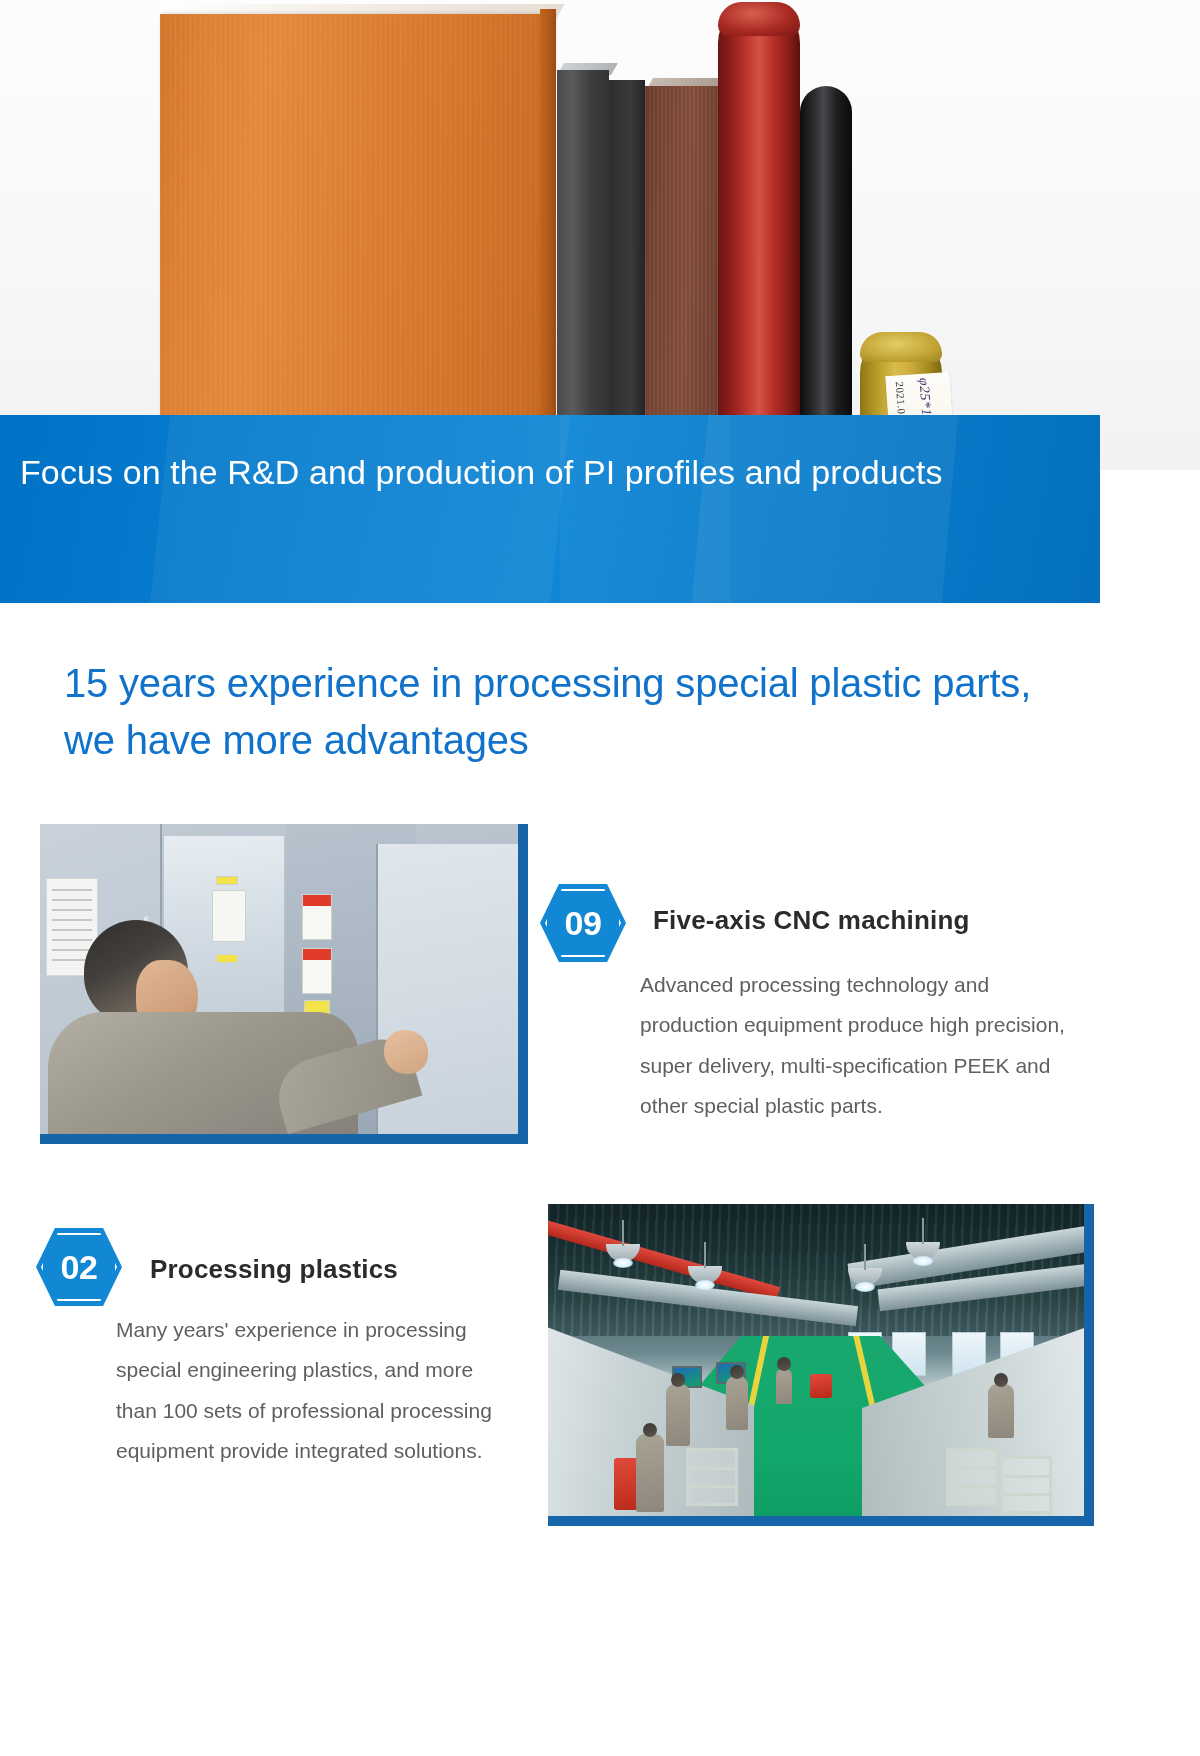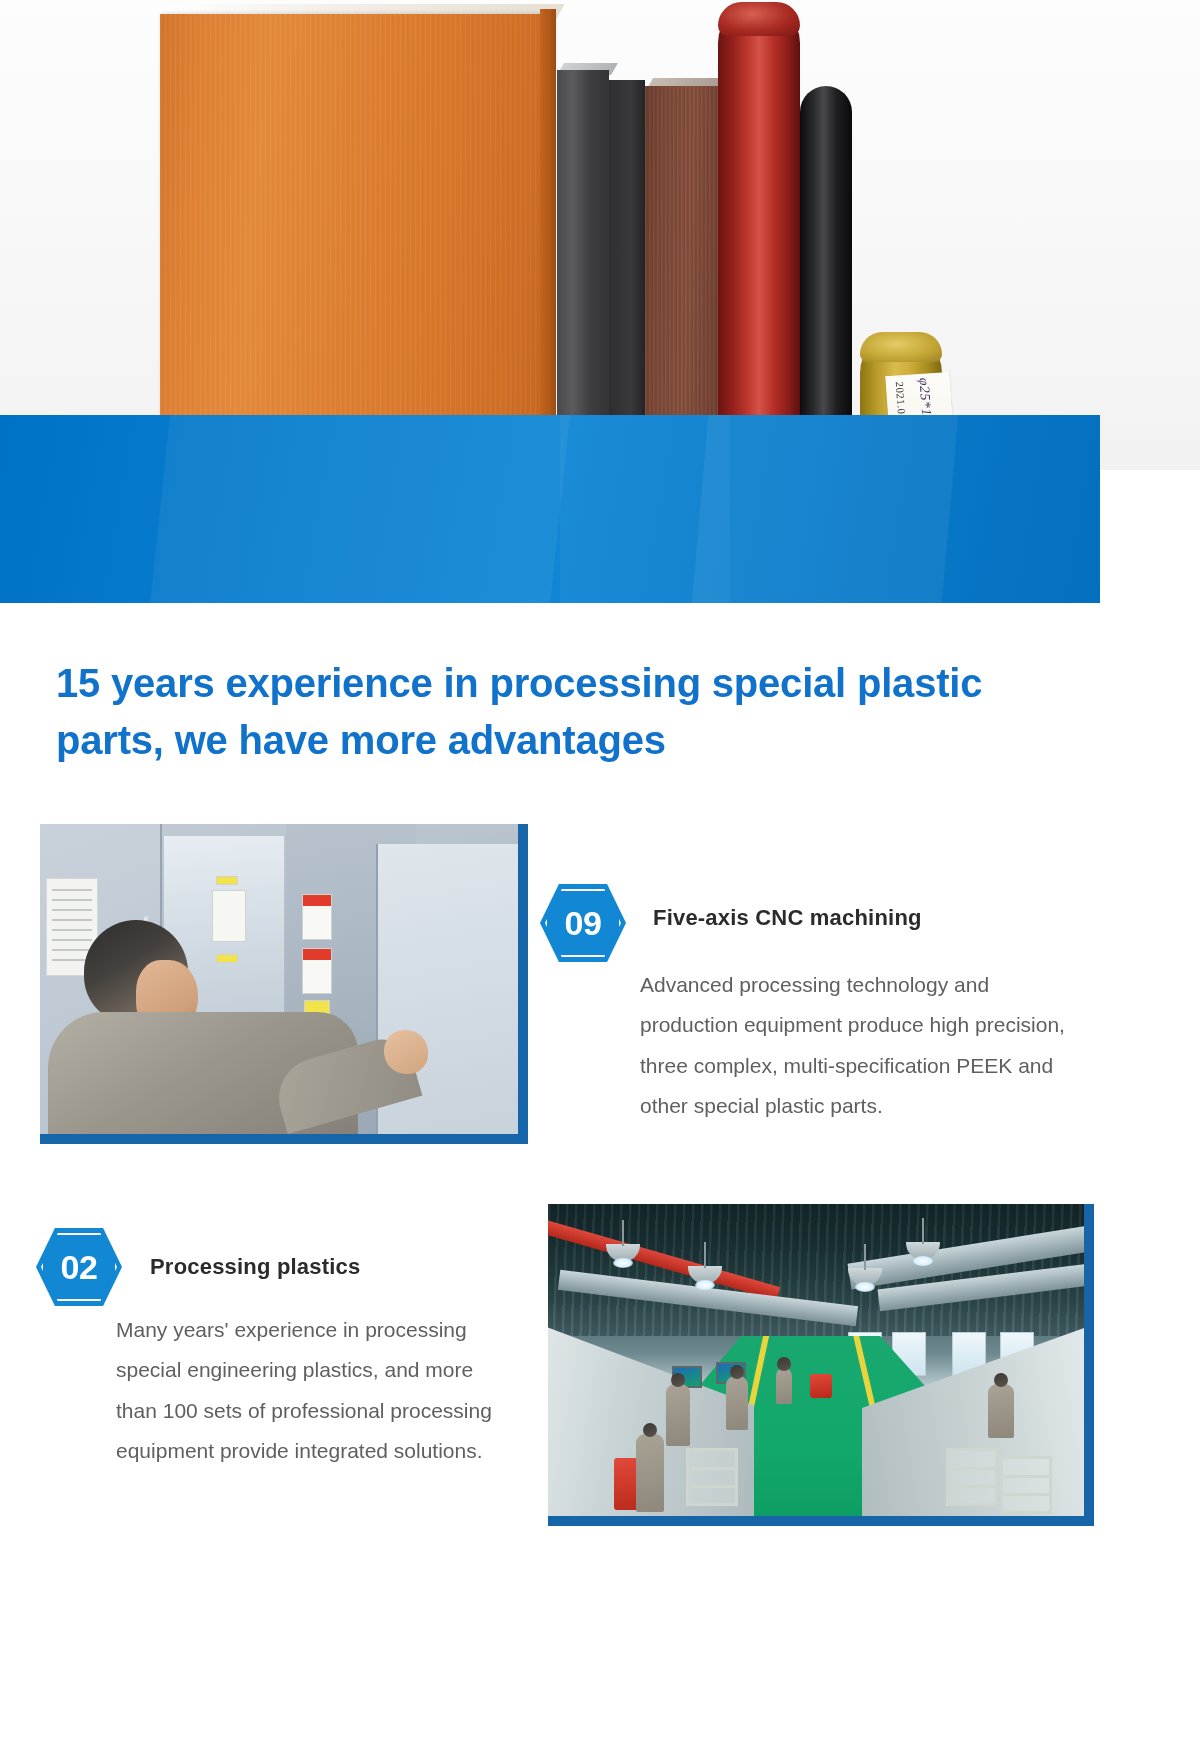--- a/index.html
+++ b/index.html
@@ -207,25 +207,25 @@
     left: 0; top: 108px; width: 1060px;
     text-align: center;
     color: #ffffff;
     font-size: 32px;
     white-space: nowrap;
   }
 
   
   .headline {
     position: absolute;
-    left: 56px; top: 655px;
+    left: 64px; top: 655px;
     width: 980px;
     color: #1072ca;
     font-size: 40px;
-    font-weight: bold;
+    font-weight: normal;
     line-height: 1.42;
     letter-spacing: -0.2px;
   }
 
   
   .photo-frame {
     position: absolute;
     background: #1565a8;
     padding: 0;
   }
@@ -413,21 +413,21 @@
     position:absolute; left:52px; top:10px; width:60px; height:58px;
     background: linear-gradient(100deg, rgba(0,0,0,0.17) 0%, rgba(0,0,0,0) 100%);
     clip-path: polygon(0% 0%, 62% 0%, 100% 50%, 62% 100%, 0% 100%, 36% 50%);
     z-index:-1;
   }
 
   
   .feat-title {
     position:absolute;
     color:#2b2b2b;
-    font-size: 22px;
+    font-size: 26px;
     font-weight: bold;
     letter-spacing: .2px;
     white-space: nowrap;
   }
   .feat-body {
     position:absolute;
     color:#5f5f5f;
     font-size: 21px;
     line-height: 1.92;
   }
@@ -458,20 +458,21 @@
     <div class="rod-gold"></div>
     <div class="rod-gold-cap"></div>
     <div class="rod-label">
       <span>2021.03.0</span>
       <span class="sig">φ25*1</span>
     </div>
   </div>
 
   <div class="banner">
     <div class="banner-ghost"></div>
+    <div class="banner-line1">Focus on the R&amp;D and production of PI profiles and products</div>
   </div>
 
   <div class="headline">15 years experience in processing special plastic parts, we have more advantages</div>
 
   <div class="photo-frame cnc-frame">
     <div class="inner cnc-inner">
       <div class="cnc-window"></div>
       <div class="cnc-body"></div>
       <div class="cnc-sticker warn" style="left:262px;top:70px;width:30px;height:46px;"></div>
       <div class="cnc-sticker warn" style="left:262px;top:124px;width:30px;height:46px;"></div>
@@ -514,21 +515,21 @@
   <div class="hexwrap" style="left:540px; top:884px;">
     <div class="hex-shadow"></div>
     <div class="hex">
       <div class="hex-in">
         <span class="hex-num">09</span>
       </div>
     </div>
   </div>
 
   <div class="feat-title" style="left:653px; top:905px;">Five-axis CNC machining</div>
-  <div class="feat-body" style="left:640px; top:965px; width:430px;">Advanced processing technology and production equipment produce high precision, three complex, multi-specification PEEK and other special plastic parts.</div>
+  <div class="feat-body" style="left:640px; top:965px; width:430px;">Advanced processing technology and production equipment produce high precision, super delivery, multi-specification PEEK and other special plastic parts.</div>
 
   <div class="photo-frame shop-frame">
     <div class="inner shop-inner">
       <div class="shop-ceiling"></div>
       <div class="shop-pipe"></div>
 
       <div class="shop-duct" style="left:10px;top:84px;width:300px;height:20px;transform:rotate(7deg);"></div>
       <div class="shop-duct" style="left:300px;top:40px;width:250px;height:26px;transform:rotate(-9deg);"></div>
       <div class="shop-duct" style="left:330px;top:72px;width:220px;height:22px;transform:rotate(-7deg);"></div>
 

